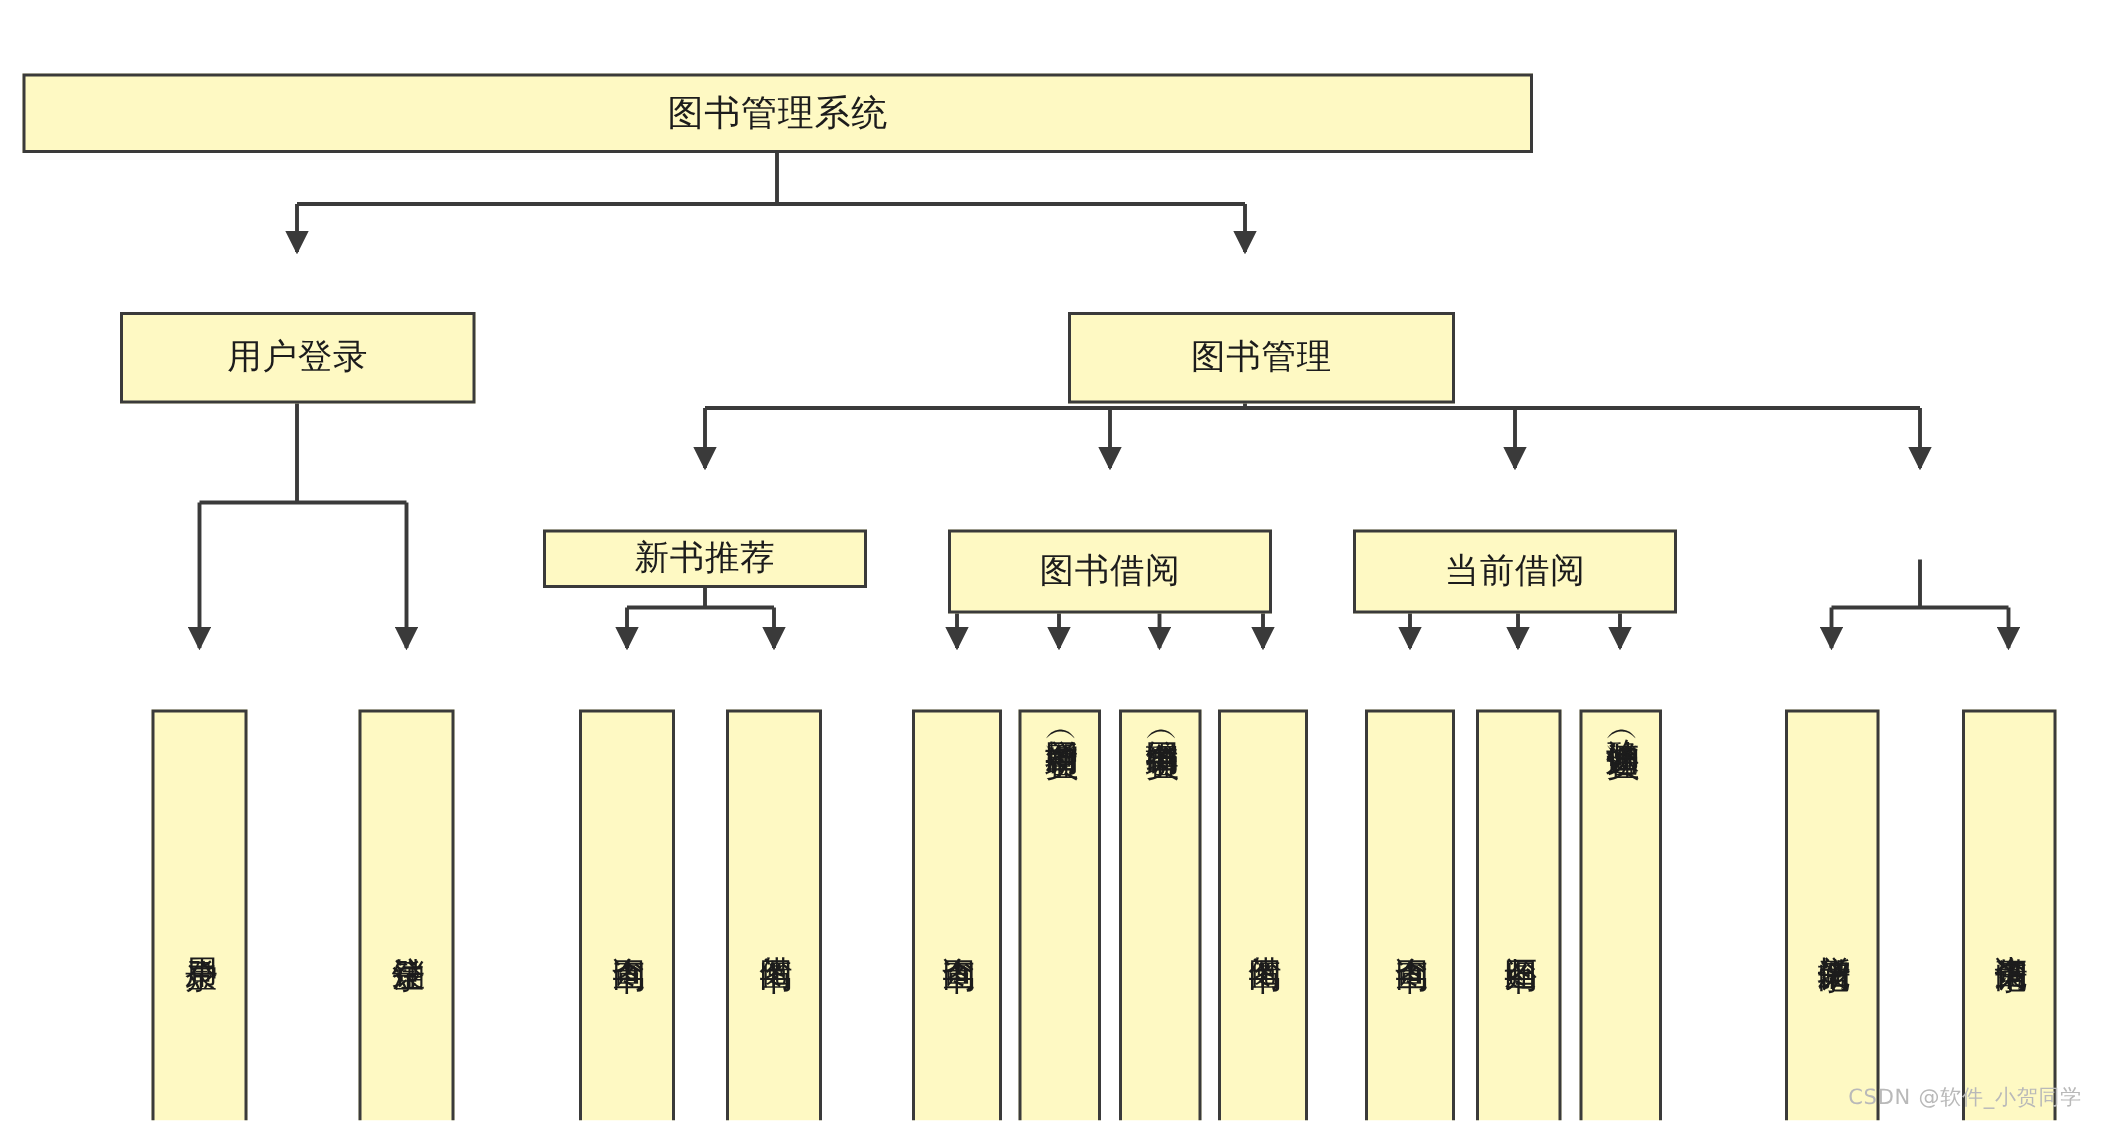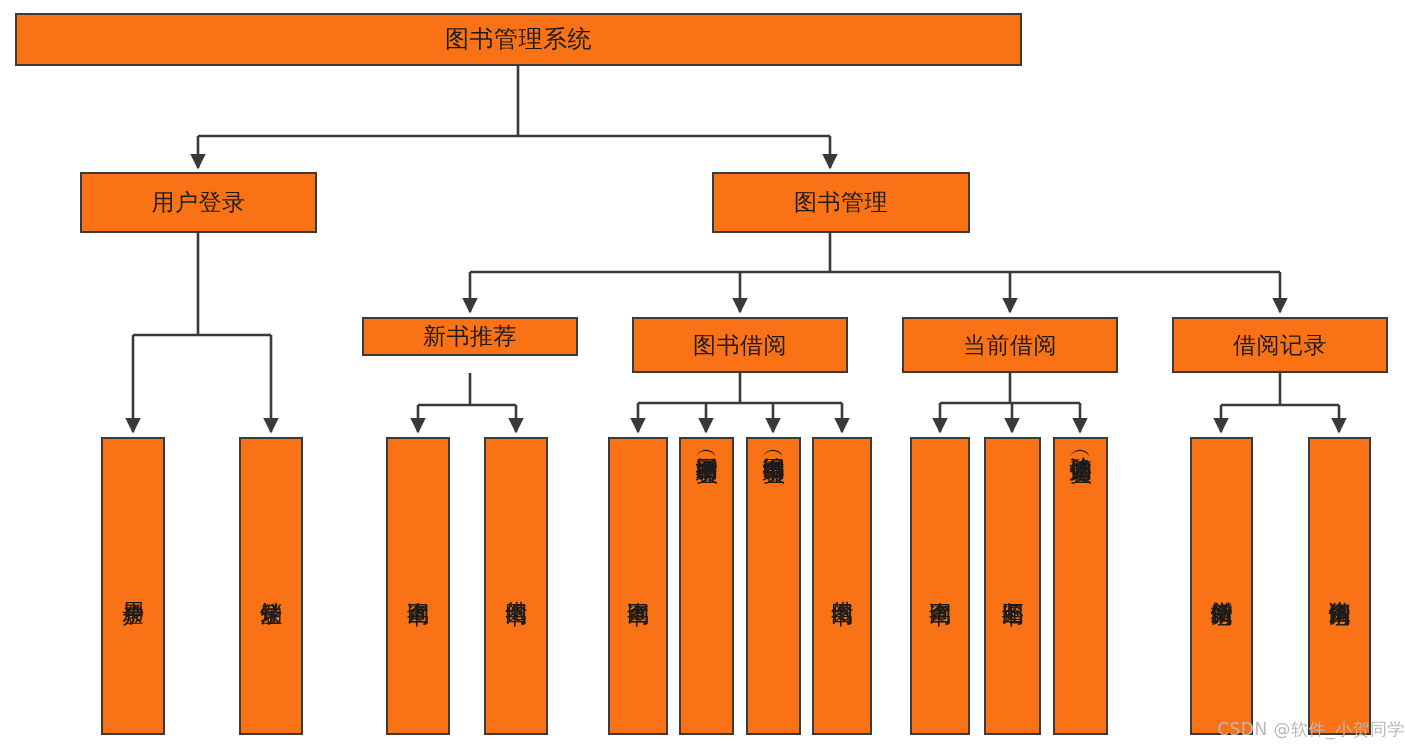--- a/index.html
+++ b/index.html
@@ -22,27 +22,28 @@
     position: absolute;
     left: 0;
     top: 0;
     width: 1405px;
     height: 747px;
     pointer-events: none;
   }
   .node {
     position: absolute;
     box-sizing: border-box;
-    background: #f97316;
+    background: #fef9c3;
     border: 2px solid #3a3a3a;
     display: flex;
     align-items: center;
     justify-content: center;
     color: #1c1c1c;
     z-index: 2;
+    margin-top: 36px;
   }
   .node .label {
     font-size: 23px;
     line-height: 1.15;
     letter-spacing: 0.5px;
     white-space: nowrap;
     color: #1c1c1c;
   }
   .node.root .label { font-size: 24px; }
   .node.leaf {
@@ -57,23 +58,23 @@
     line-height: 1.12;
     letter-spacing: 1px;
     white-space: nowrap;
     display: block;
   }
   .node.leaf.center-v {
     align-items: center;
   }
   .watermark {
     position: absolute;
-    right: 0;
+    right: 17px;
     bottom: 6px;
-    font-size: 17px;
+    font-size: 14px;
     color: #b9b9b9;
     letter-spacing: 0.5px;
     white-space: nowrap;
     z-index: 5;
     font-family: "DejaVu Sans", "Liberation Sans", sans-serif;
   }
 </style>
 </head>
 <body>
 
@@ -142,23 +143,20 @@
 
   <div class="node" style="left:362px; top:317px; width:216px; height:39px;">
     <span class="label">新书推荐</span>
   </div>
   <div class="node" style="left:632px; top:317px; width:216px; height:56px;">
     <span class="label">图书借阅</span>
   </div>
   <div class="node" style="left:902px; top:317px; width:216px; height:56px;">
     <span class="label">当前借阅</span>
   </div>
-  <div class="node" style="left:1172px; top:317px; width:216px; height:56px;">
-    <span class="label">借阅记录</span>
-  </div>
 
   <div class="node leaf center-v" style="left:101px; top:437px; width:64px; height:298px;">
     <span class="label">用户登录</span>
   </div>
   <div class="node leaf center-v" style="left:239px; top:437px; width:64px; height:298px;">
     <span class="label">注销登录</span>
   </div>
 
   <div class="node leaf center-v" style="left:386px; top:437px; width:64px; height:298px;">
     <span class="label">查询图书</span>

